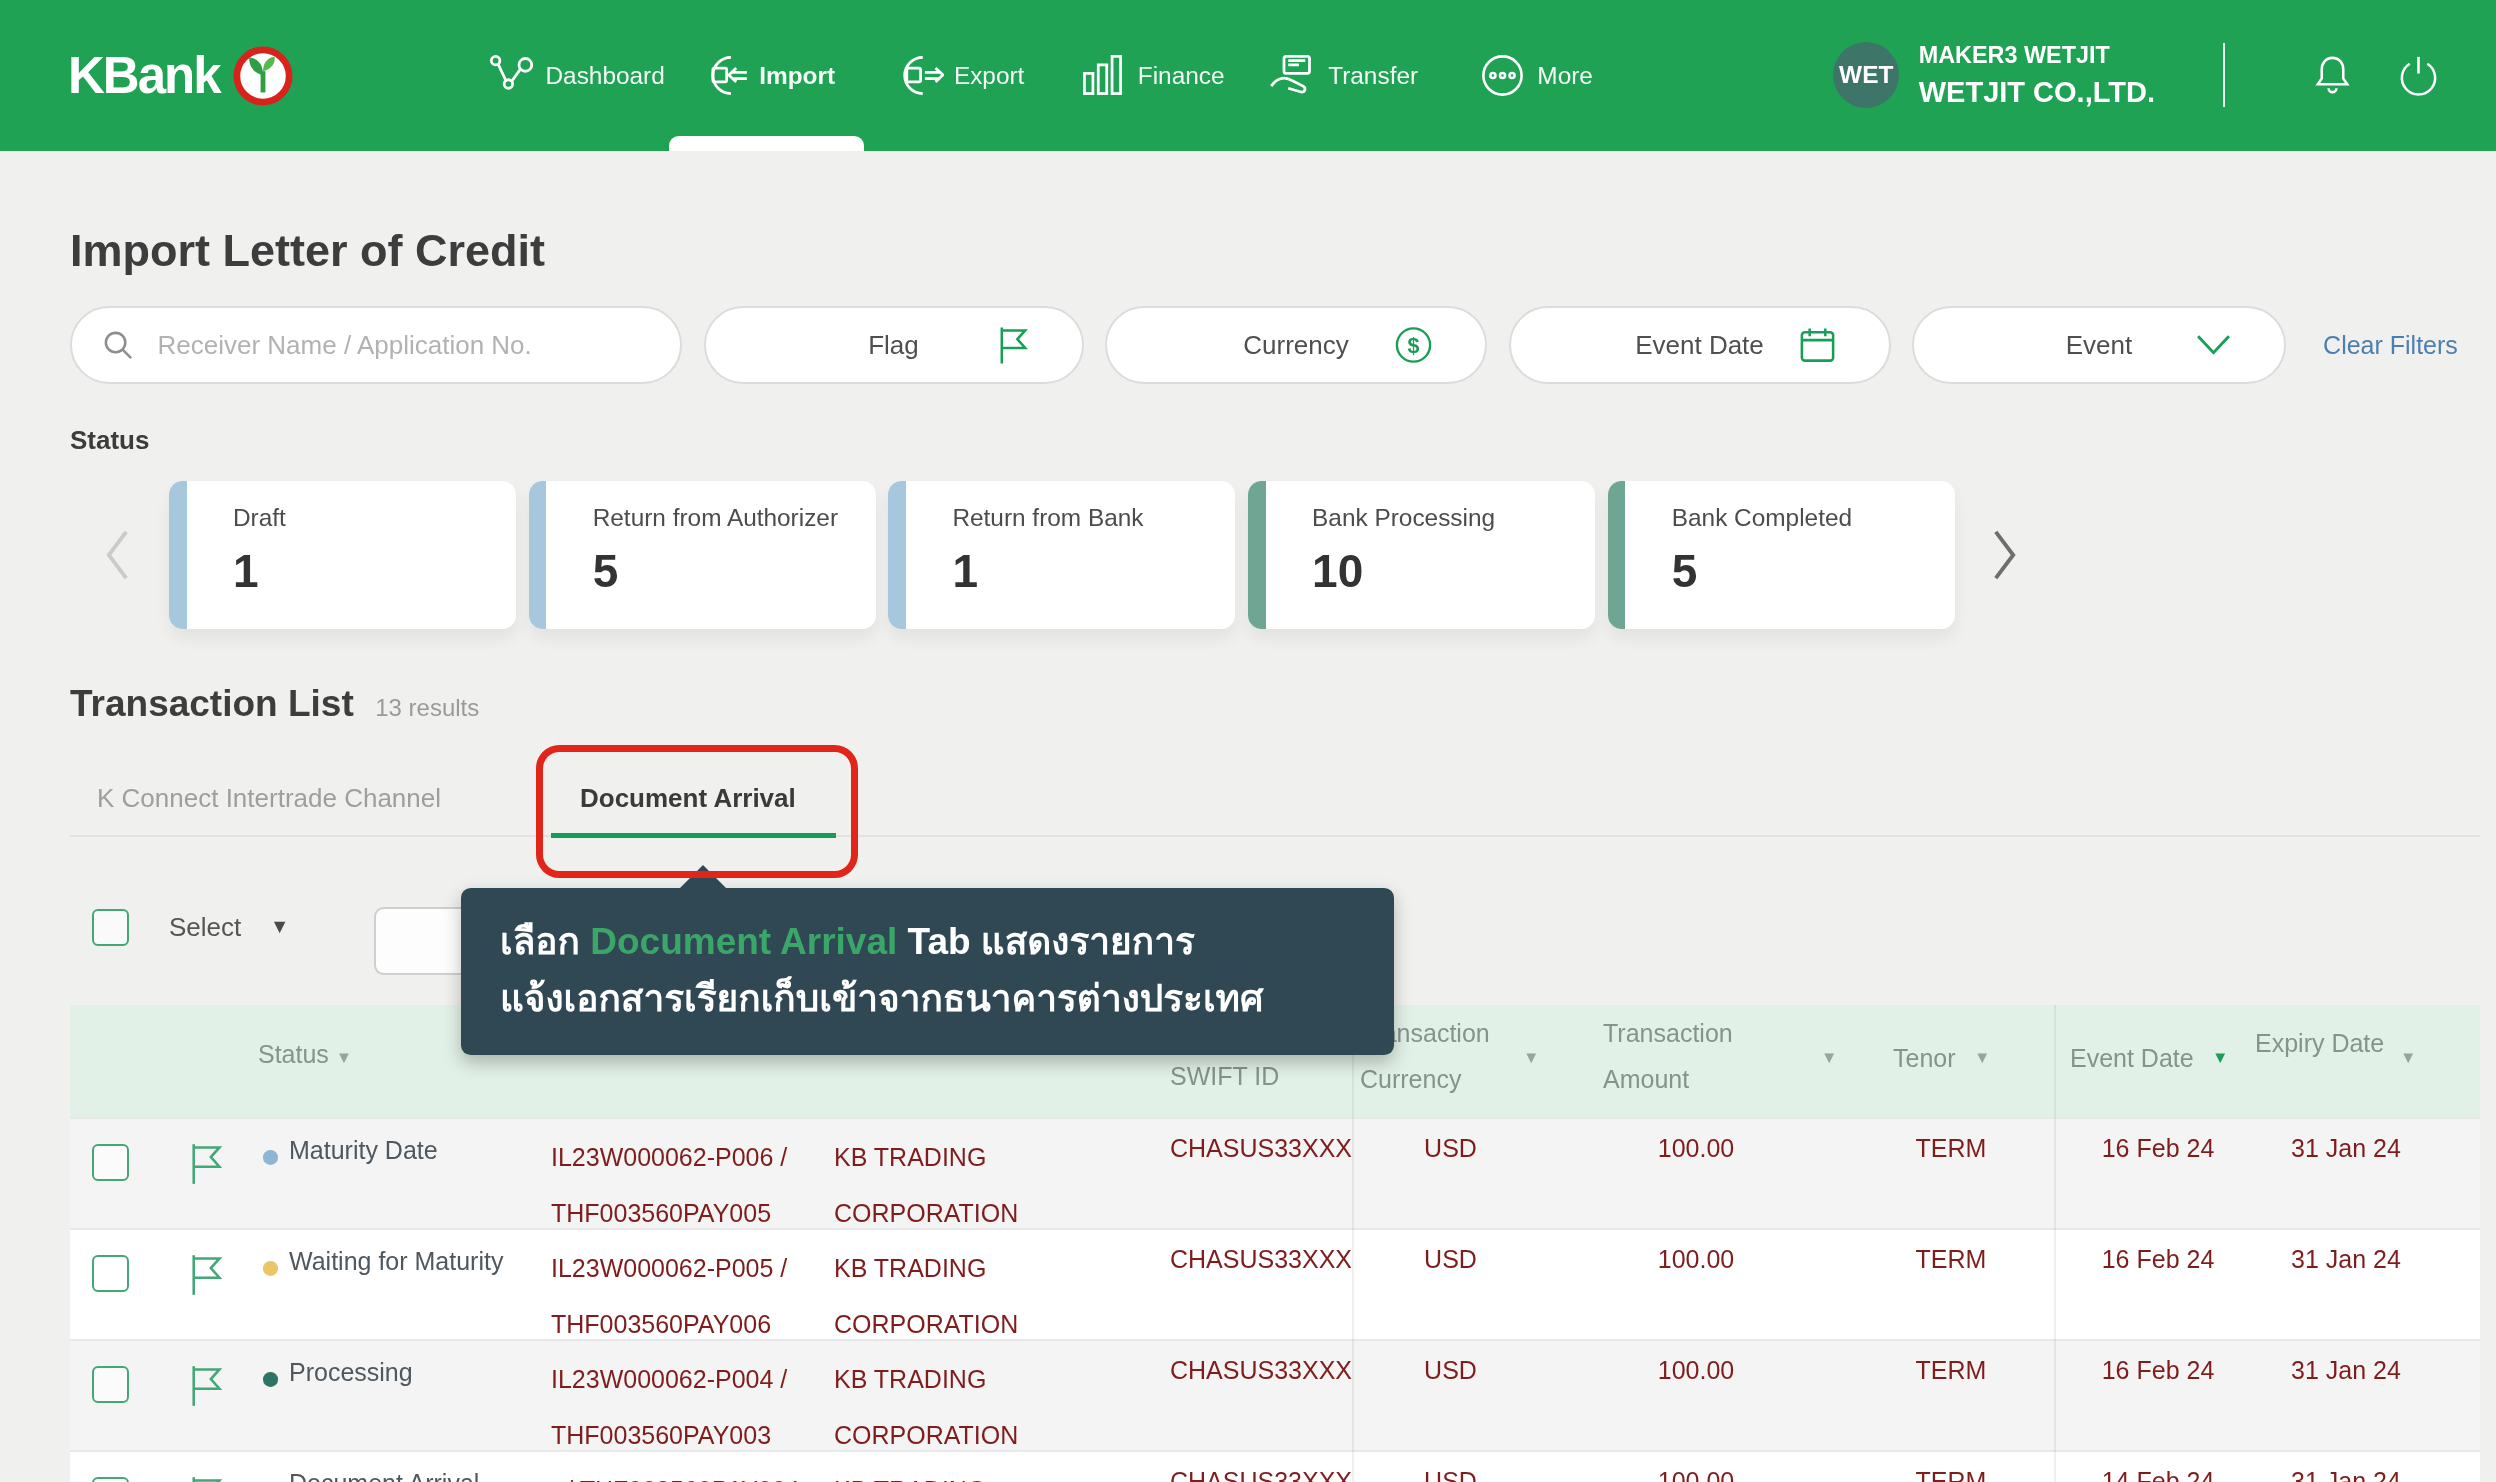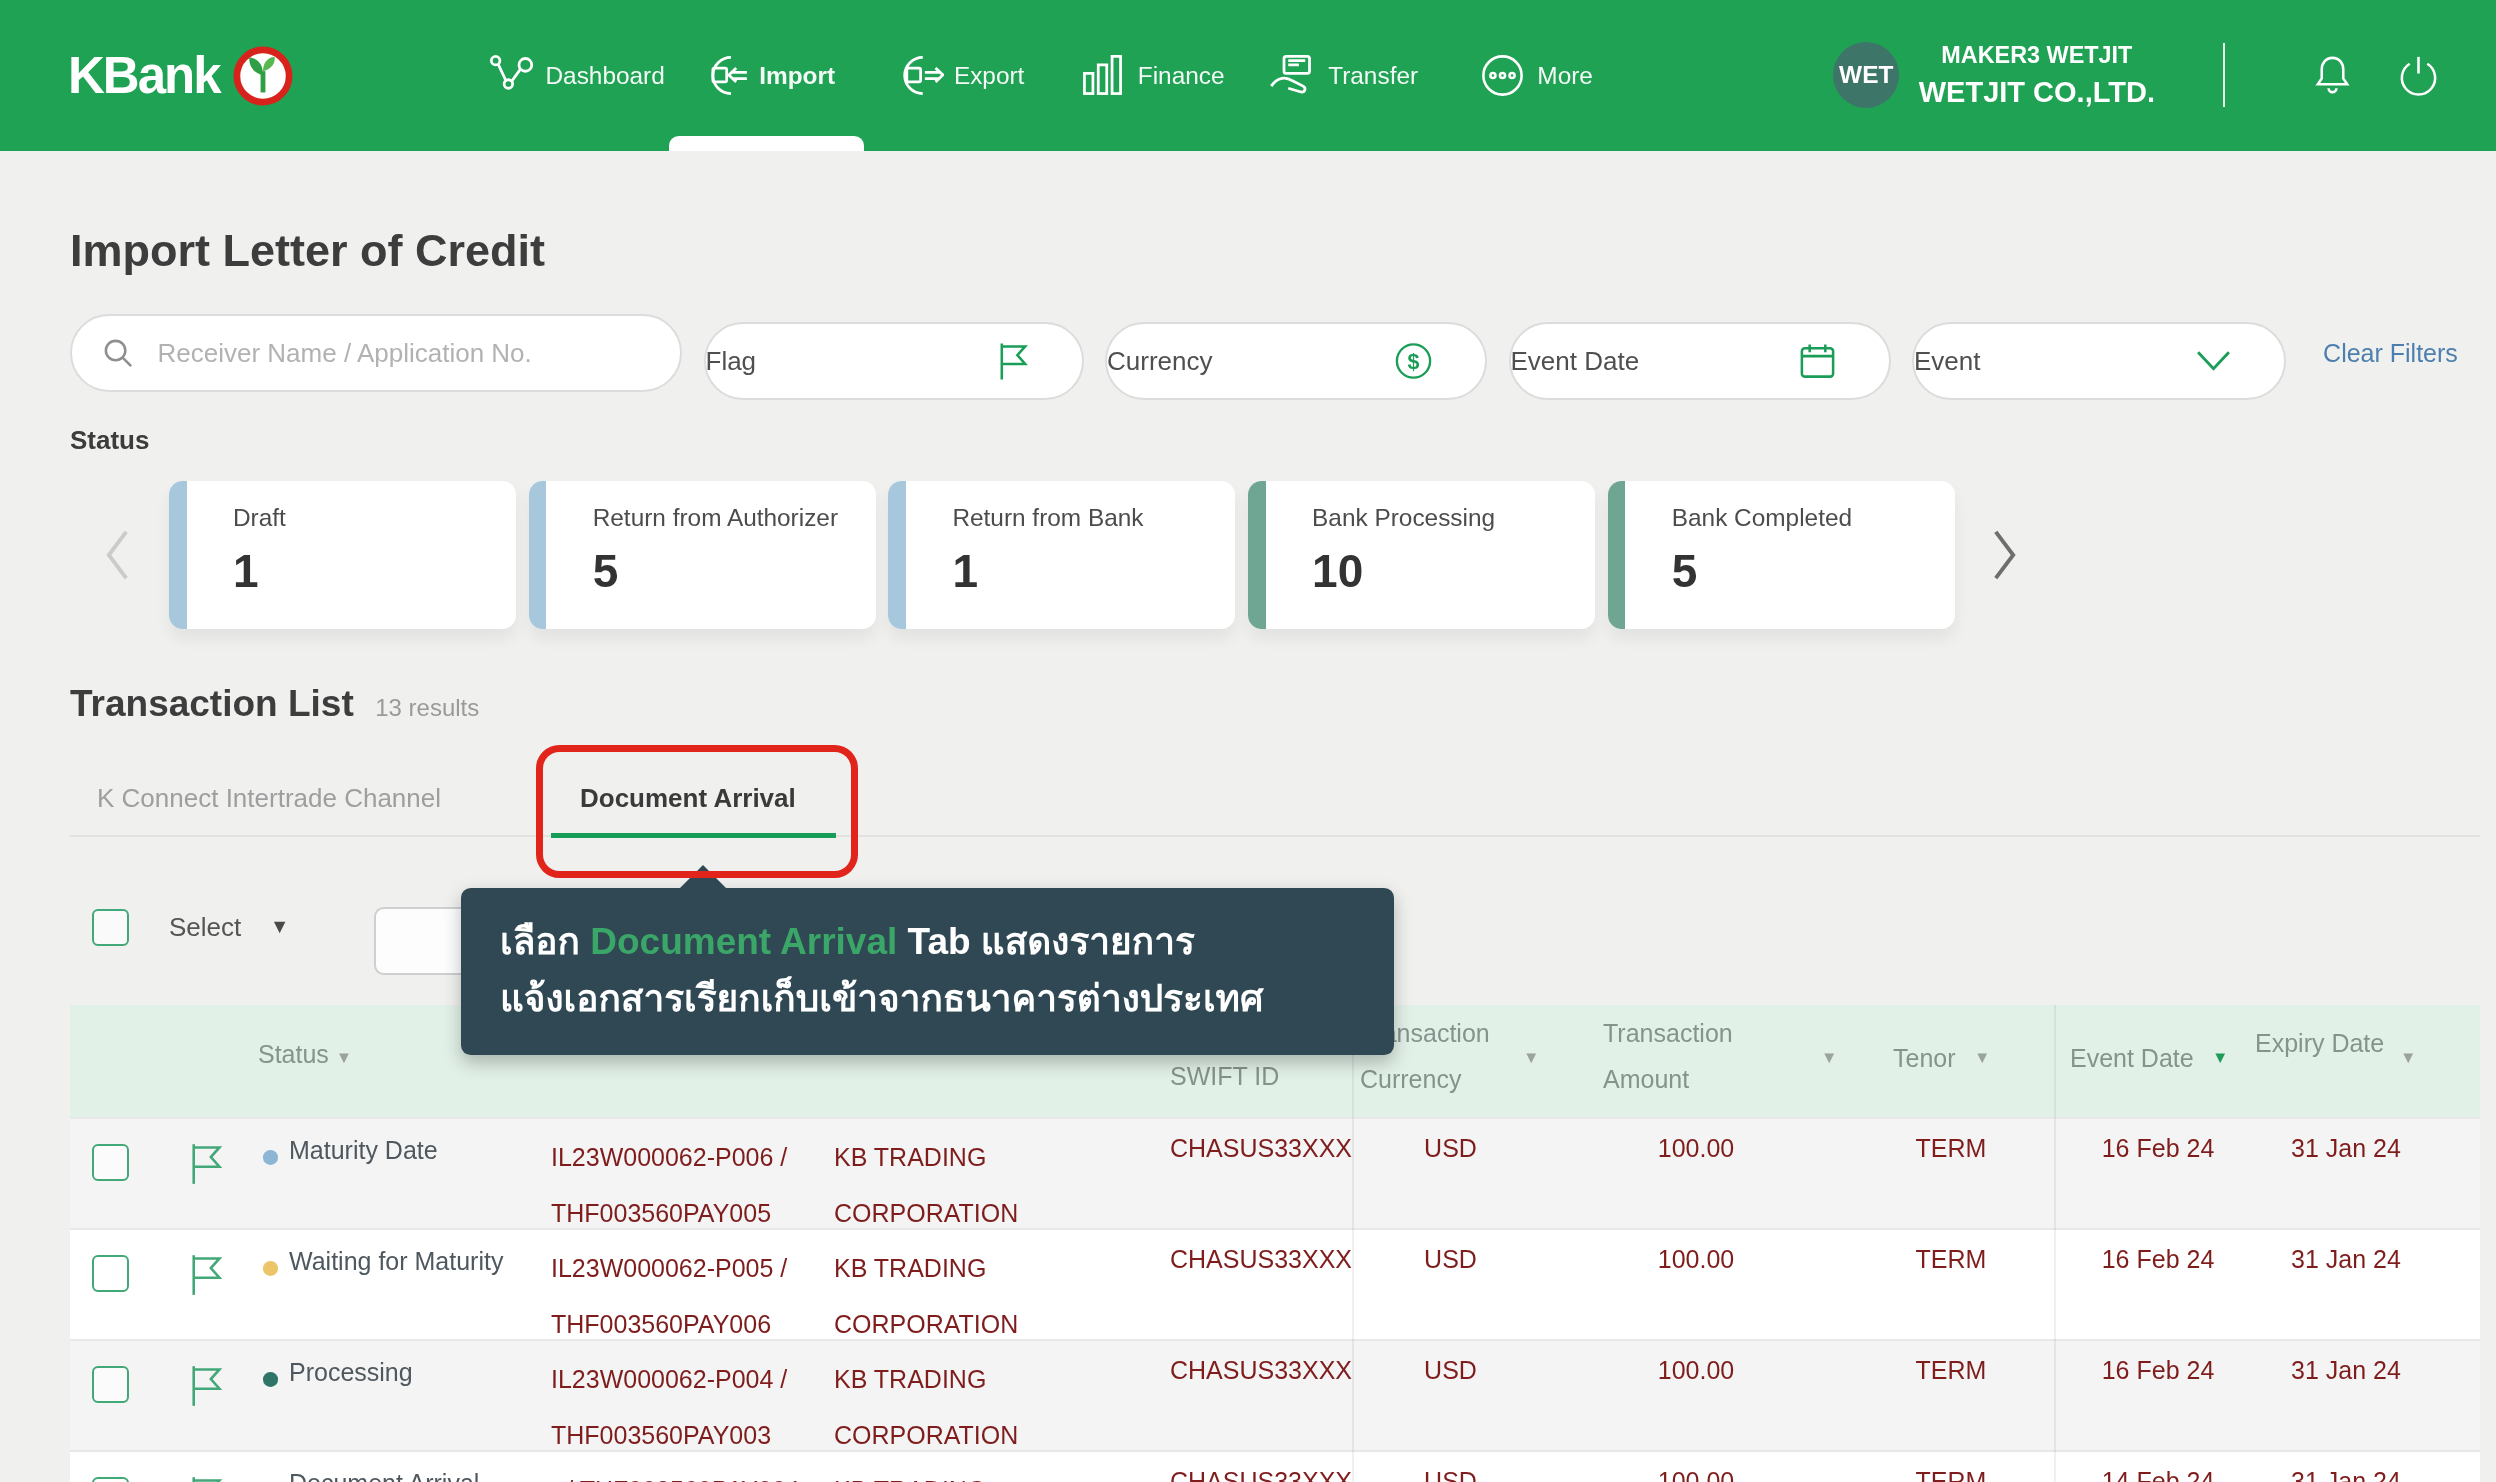--- a/index.html
+++ b/index.html
@@ -15,35 +15,35 @@
   .nav-item{position:relative;width:137px;display:flex;flex-direction:row;align-items:center;
             justify-content:center;gap:9.8px;color:#fff;cursor:pointer;}
   .nav-item .lbl{font-size:24.4px;color:rgba(255,255,255,.95);white-space:nowrap;}
   .nav-item.active .lbl{font-weight:bold;}
   .nav-item.active::after{content:"";position:absolute;bottom:0;left:-29px;right:-29px;height:14.6px;
             background:#fff;border-radius:9.8px 9.8px 0 0;}
   .user-area{margin-left:auto;display:flex;align-items:center;}
   .avatar{width:66px;height:66px;border-radius:50%;background:#3e7569;color:#fff;font-size:24.4px;
           font-weight:bold;display:flex;align-items:center;justify-content:center;}
   .user-names{margin-left:19.5px;color:#fff;}
-  .user-names .l1{font-size:23.4px;font-weight:bold;margin-bottom:7.8px;text-align:center;}
+  .user-names .l1{font-size:23.4px;font-weight:bold;margin-bottom:7.8px;}
   .user-names .l2{font-size:29px;font-weight:bold;}
   .v-divider{width:2px;height:64px;background:rgba(255,255,255,.9);margin:0 45px 0 68px;}
   .nav-icon-btn{margin-left:39px;cursor:pointer;display:flex;align-items:center;}
 
   
   .page-title{position:absolute;left:70px;top:195px;font-size:45px;font-weight:600;color:#3d3d3d;}
   .filters{position:absolute;left:70px;top:306px;display:flex;align-items:center;gap:21.5px;}
   .pill{position:relative;height:78px;background:#fff;border:2px solid #dcdcdc;border-radius:41px;
         box-sizing:border-box;display:flex;align-items:center;font-size:26px;color:#4f4f4f;cursor:pointer;}
   .pill.search{width:612px;padding:16px 29px;gap:19.5px;cursor:text;align-items:center;}
   .pill.search input{border:none;outline:none;background:transparent;font-size:26px;flex:1;
         font-family:inherit;color:#555;}
   .pill.search input::placeholder{color:#b2b2b2;}
-  .pill.labeled{margin-top:16px;}
+  .pill.labeled{justify-content:center;}
   .pill.labeled .pill-icon{position:absolute;right:51px;top:50%;transform:translateY(-50%);display:flex;}
   .pill.flag{width:380px;}.pill.currency{width:382px;}.pill.eventdate{width:382px;}.pill.event{width:374px;}
   .clear-filters{margin-left:15.6px;font-size:25px;color:#4d7fae;cursor:pointer;white-space:nowrap;}
 
   
   .status-label{position:absolute;left:70px;top:425px;font-size:26px;font-weight:bold;color:#3c3c3c;}
   .cards-row{position:absolute;left:70px;top:481px;height:148px;display:flex;align-items:center;}
   .carousel-arrow{display:flex;align-items:center;cursor:pointer;}
   .carousel-arrow.left{margin-left:33px;}
   .carousel-arrow.right{margin-left:35px;}

